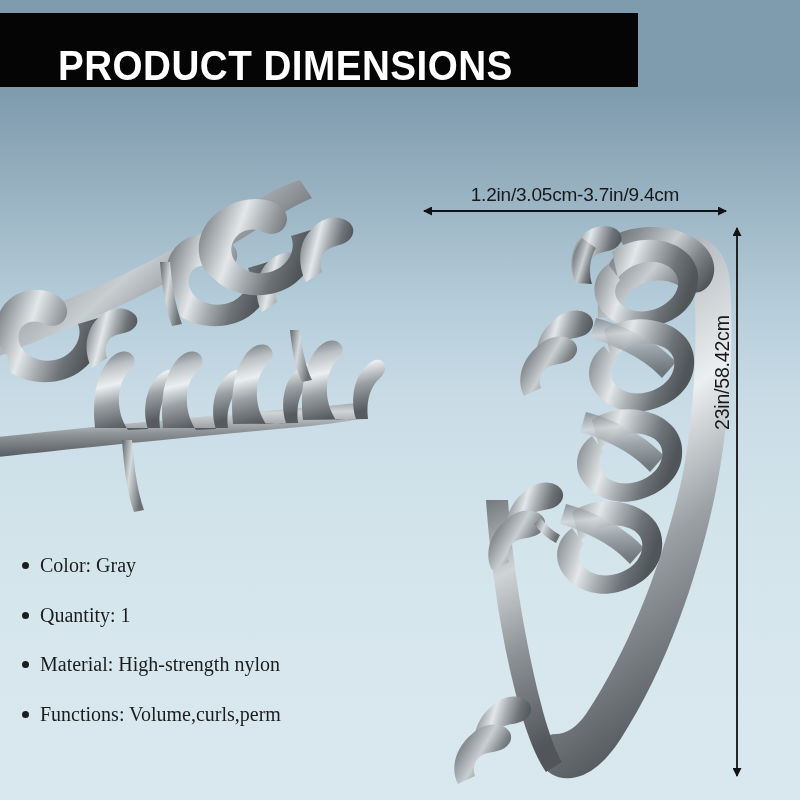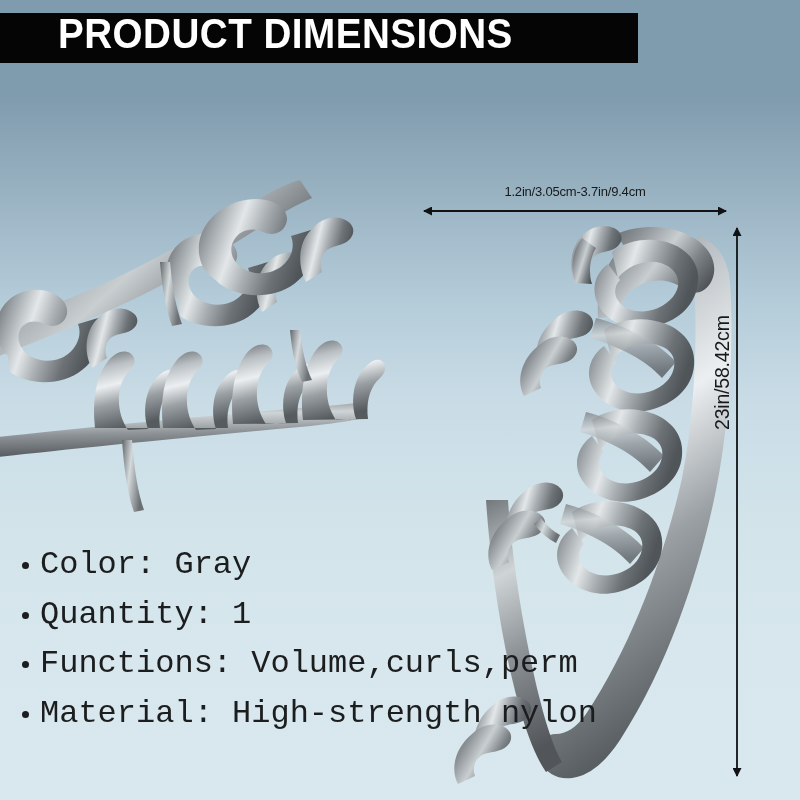--- a/index.html
+++ b/index.html
@@ -15,43 +15,43 @@
       #96afbf 180px,
       #b4ccd9 300px,
       #c9dce6 400px,
       #d2e3ea 520px,
       #d7e7ed 650px,
       #d8e8ee 800px);
   }
 
   
   #header-bar{
-    position:absolute;left:0;top:13px;width:638px;height:50px;
+    position:absolute;left:0;top:13px;width:638px;height:74px;
     background:#050505;
-    display:flex;align-items:flex-start;
+    display:flex;align-items:flex-end;
   }
   #header-title{
     color:#ffffff;
     font-family:"Liberation Sans", sans-serif;
     font-weight:700;
     font-size:42px;
     letter-spacing:0.5px;
     transform:scaleX(0.92);
     transform-origin:left center;
     margin-left:58px;
     white-space:nowrap;
     line-height:1;
   }
 
   
   #dim-width-group{position:absolute;left:0;top:0;width:800px;height:800px;pointer-events:none;}
   #dim-width-label{
     position:absolute;left:422px;top:184px;width:306px;
     text-align:center;
-    font-size:13px;color:#17191a;
+    font-size:19px;color:#17191a;
     font-family:"Liberation Sans", sans-serif;
     white-space:nowrap;
     letter-spacing:-0.2px;
   }
   #dim-height-label{
     position:absolute;left:711px;top:430px;
     font-size:19.5px;color:#17191a;
     font-family:"Liberation Sans", sans-serif;
     white-space:nowrap;
     transform:rotate(-90deg);
@@ -61,24 +61,24 @@
 
   
   #spec-list{
     position:absolute;left:20px;top:552px;width:440px;
     list-style:none;margin:0;padding:0;
   }
   #spec-list li{
     position:relative;
     padding-left:20px;
     margin:0 0 23.5px 0;
-    font-size:32px;
+    font-size:20px;
     line-height:26px;
     color:#1b1d1e;
-    font-family:Liberation Mono, monospace;
+    font-family:Liberation Serif, serif;
     white-space:nowrap;
   }
   #spec-list li:last-child{margin-bottom:0;}
   #spec-list li .bullet-dot{
     position:absolute;left:2px;top:10px;
     width:7px;height:7px;border-radius:50%;
     background:#1b1d1e;
   }
 
   svg.art{position:absolute;left:0;top:0;width:800px;height:800px;pointer-events:none;}
@@ -350,21 +350,21 @@
     <li>
       <span class="bullet-dot"></span>
       <span>Color: Gray</span>
     </li>
     <li>
       <span class="bullet-dot"></span>
       <span>Quantity: 1</span>
     </li>
     <li>
       <span class="bullet-dot"></span>
-      <span>Functions: Volume,curls,perm</span>
+      <span>Material: High-strength nylon</span>
     </li>
     <li>
       <span class="bullet-dot"></span>
-      <span>Material: High-strength nylon</span>
+      <span>Functions: Volume,curls,perm</span>
     </li>
   </ul>
 
 </div>
 
 </body></html>

